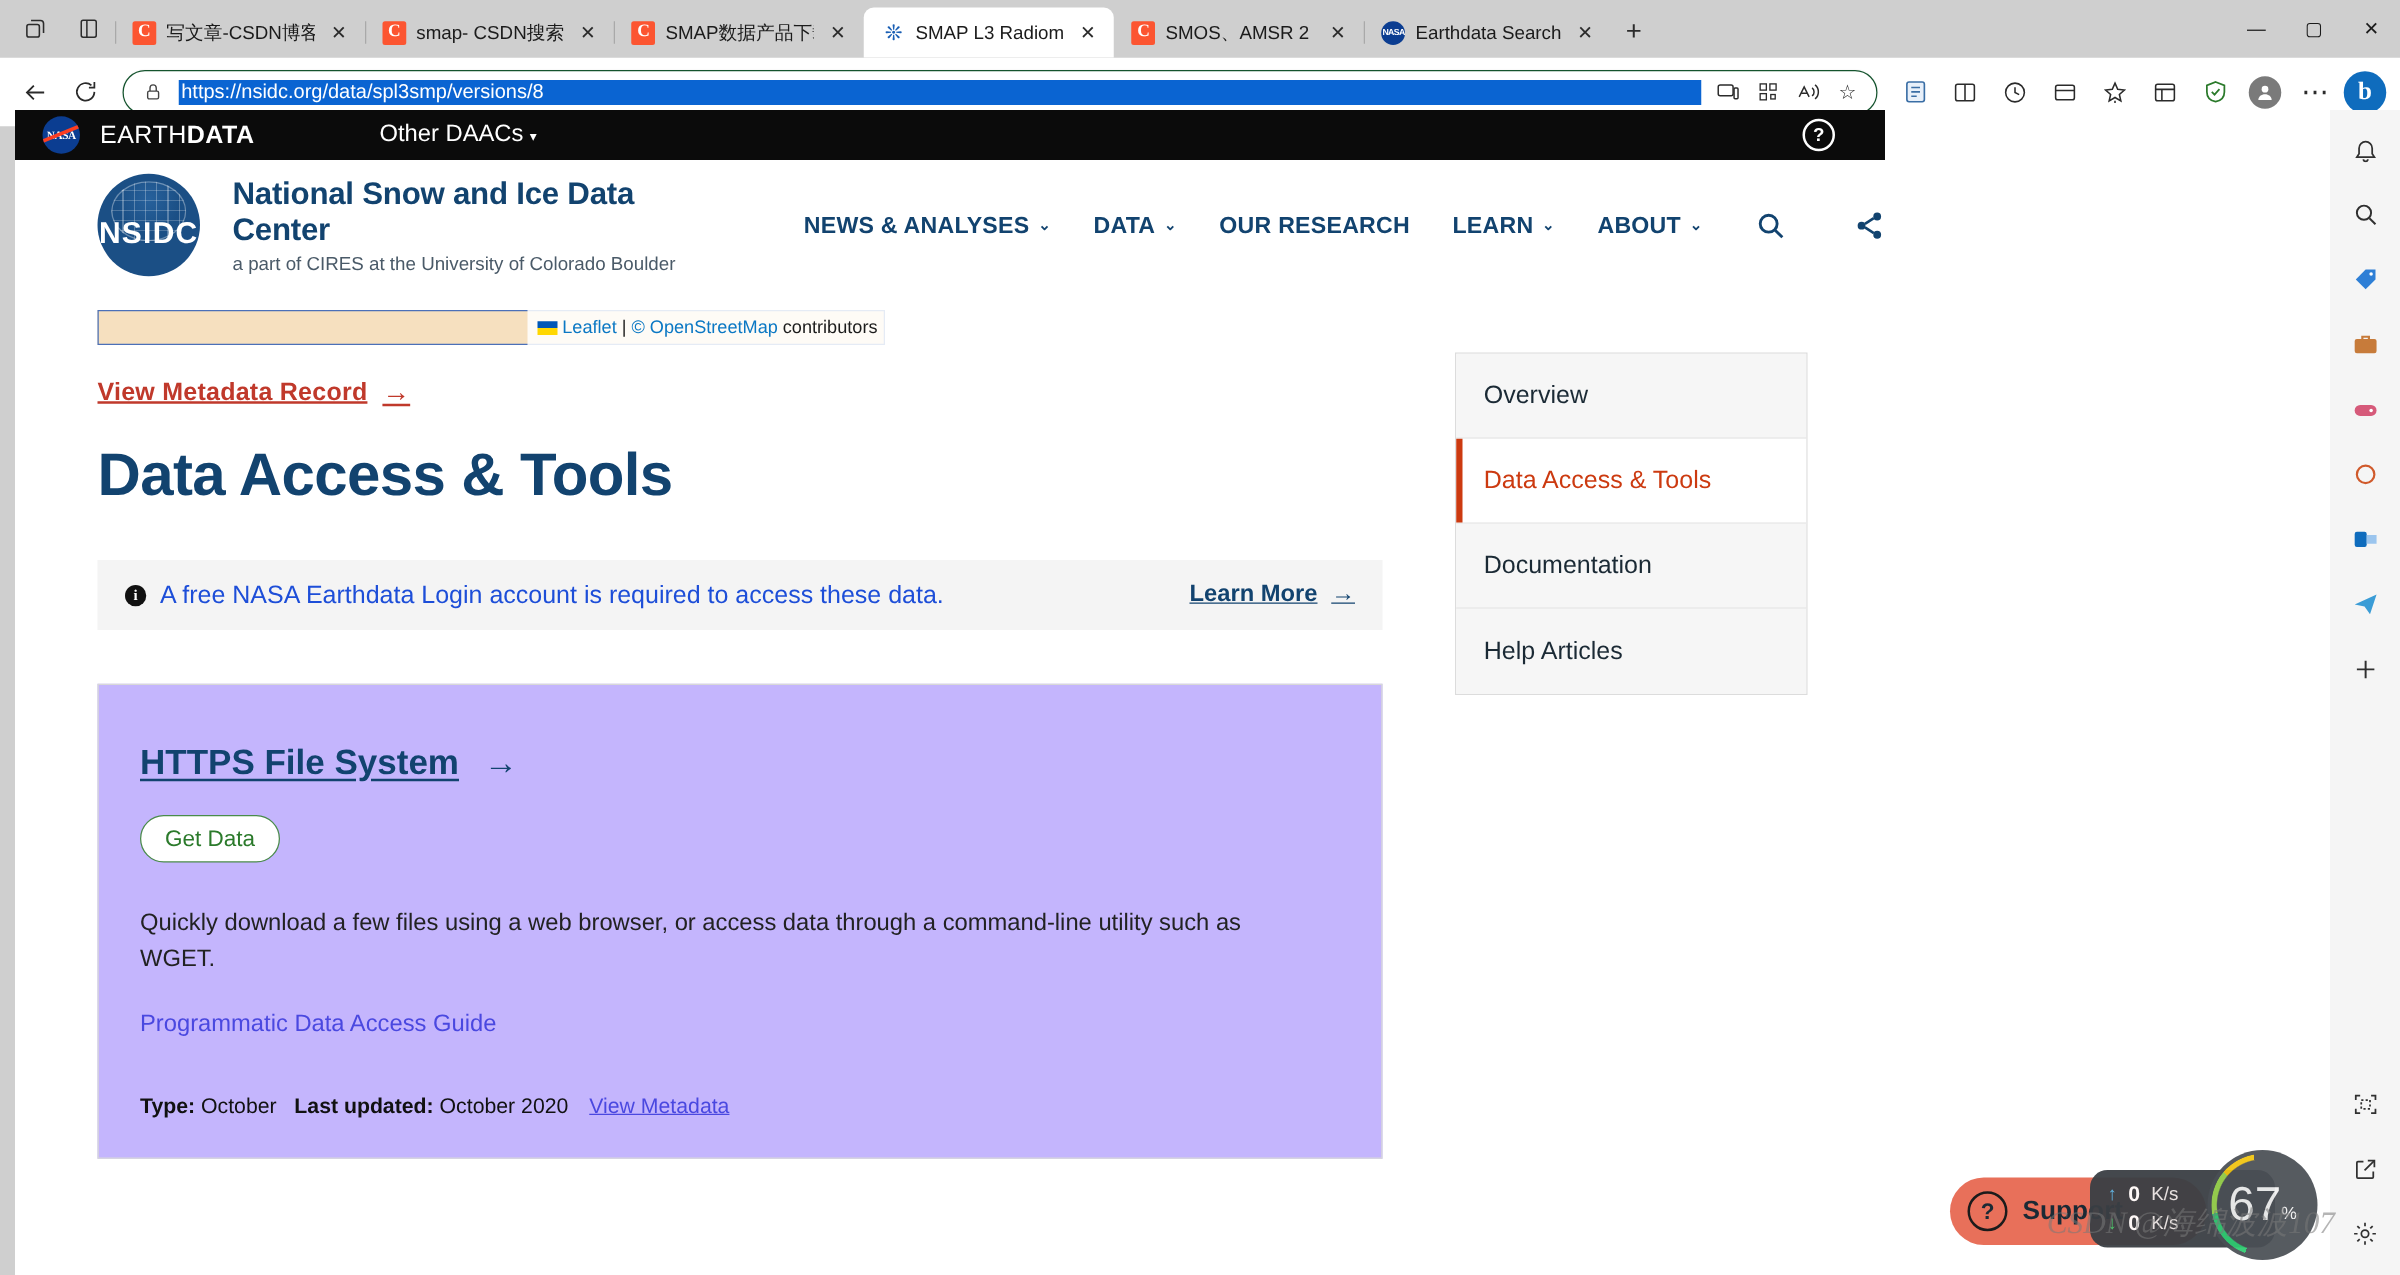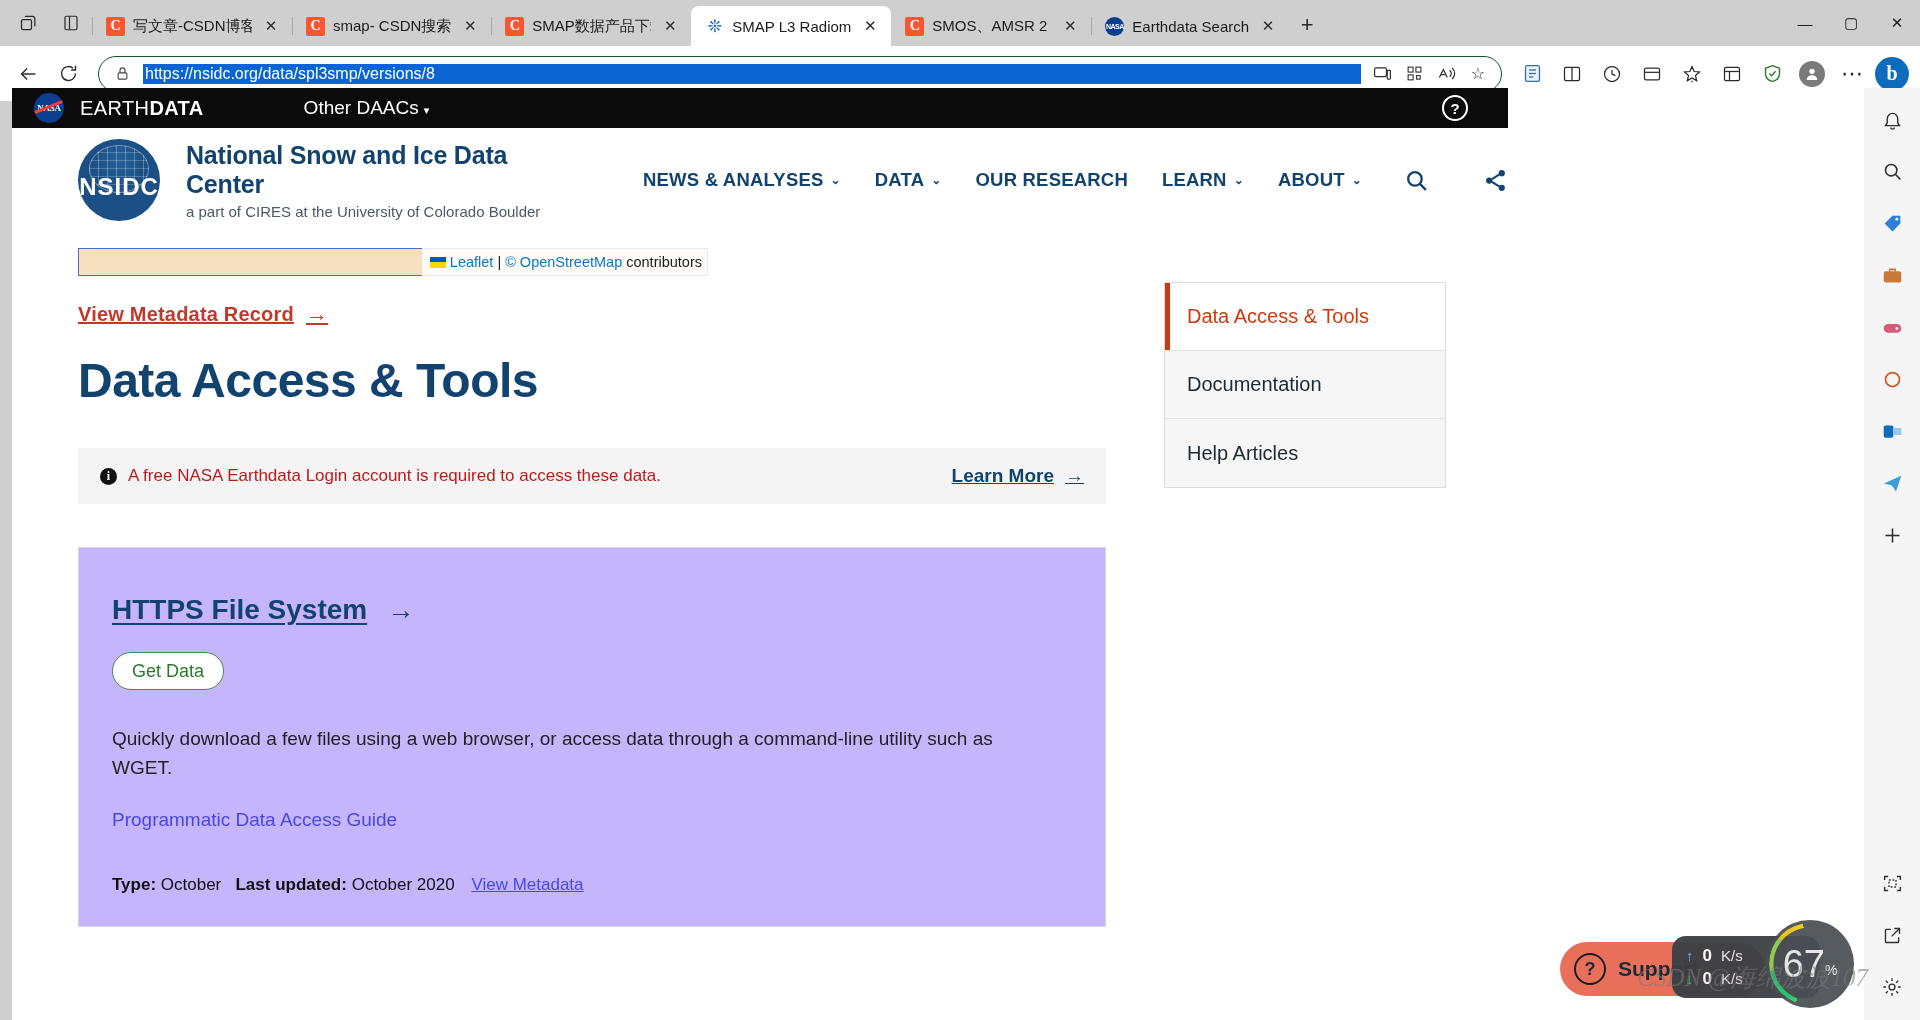--- a/index.html
+++ b/index.html
@@ -167,21 +167,21 @@
 
   .notice {
     margin-top:40px; width:1028px; height:56px; background:#f4f4f4;
     display:flex; align-items:center; padding:0 22px; gap:11px;
   }
   .notice .info-i {
     width:17px;height:17px;border-radius:50%;background:#111;color:#fff;
     display:flex;align-items:center;justify-content:center;font-size:12px;
     font-weight:bold; font-family:"Liberation Serif", serif; flex:none;
   }
-  .notice .txt { font-size:17px; color:#b91c1c; }
+  .notice .txt { font-size:20px; color:#1d4ed8; }
   .notice .learn {
     margin-left:auto; display:flex; align-items:center; gap:11px;
     font-size:19px; font-weight:bold; color:#12436f;
   }
 
   .card {
     margin-top:43px; width:1028px; border:1px solid #d8d8d8; background:#c4b5fd;
     padding:46px 0 0 33px; position:relative; min-height:380px;
   }
   .card h2 {
@@ -564,20 +564,23 @@
               &nbsp;
               <b>Last updated:</b>
               <span>October 2020</span>
               <a class="mlink" href="#">View Metadata</a>
             </div>
           </div>
         </div>
 
         <div class="col-side">
           <div class="sidebox">
+            <div class="item">
+              <span>Overview</span>
+            </div>
             <div class="item active">
               <span>Data Access &amp; Tools</span>
             </div>
             <div class="item">
               <span>Documentation</span>
             </div>
             <div class="item">
               <span>Help Articles</span>
             </div>
           </div>

